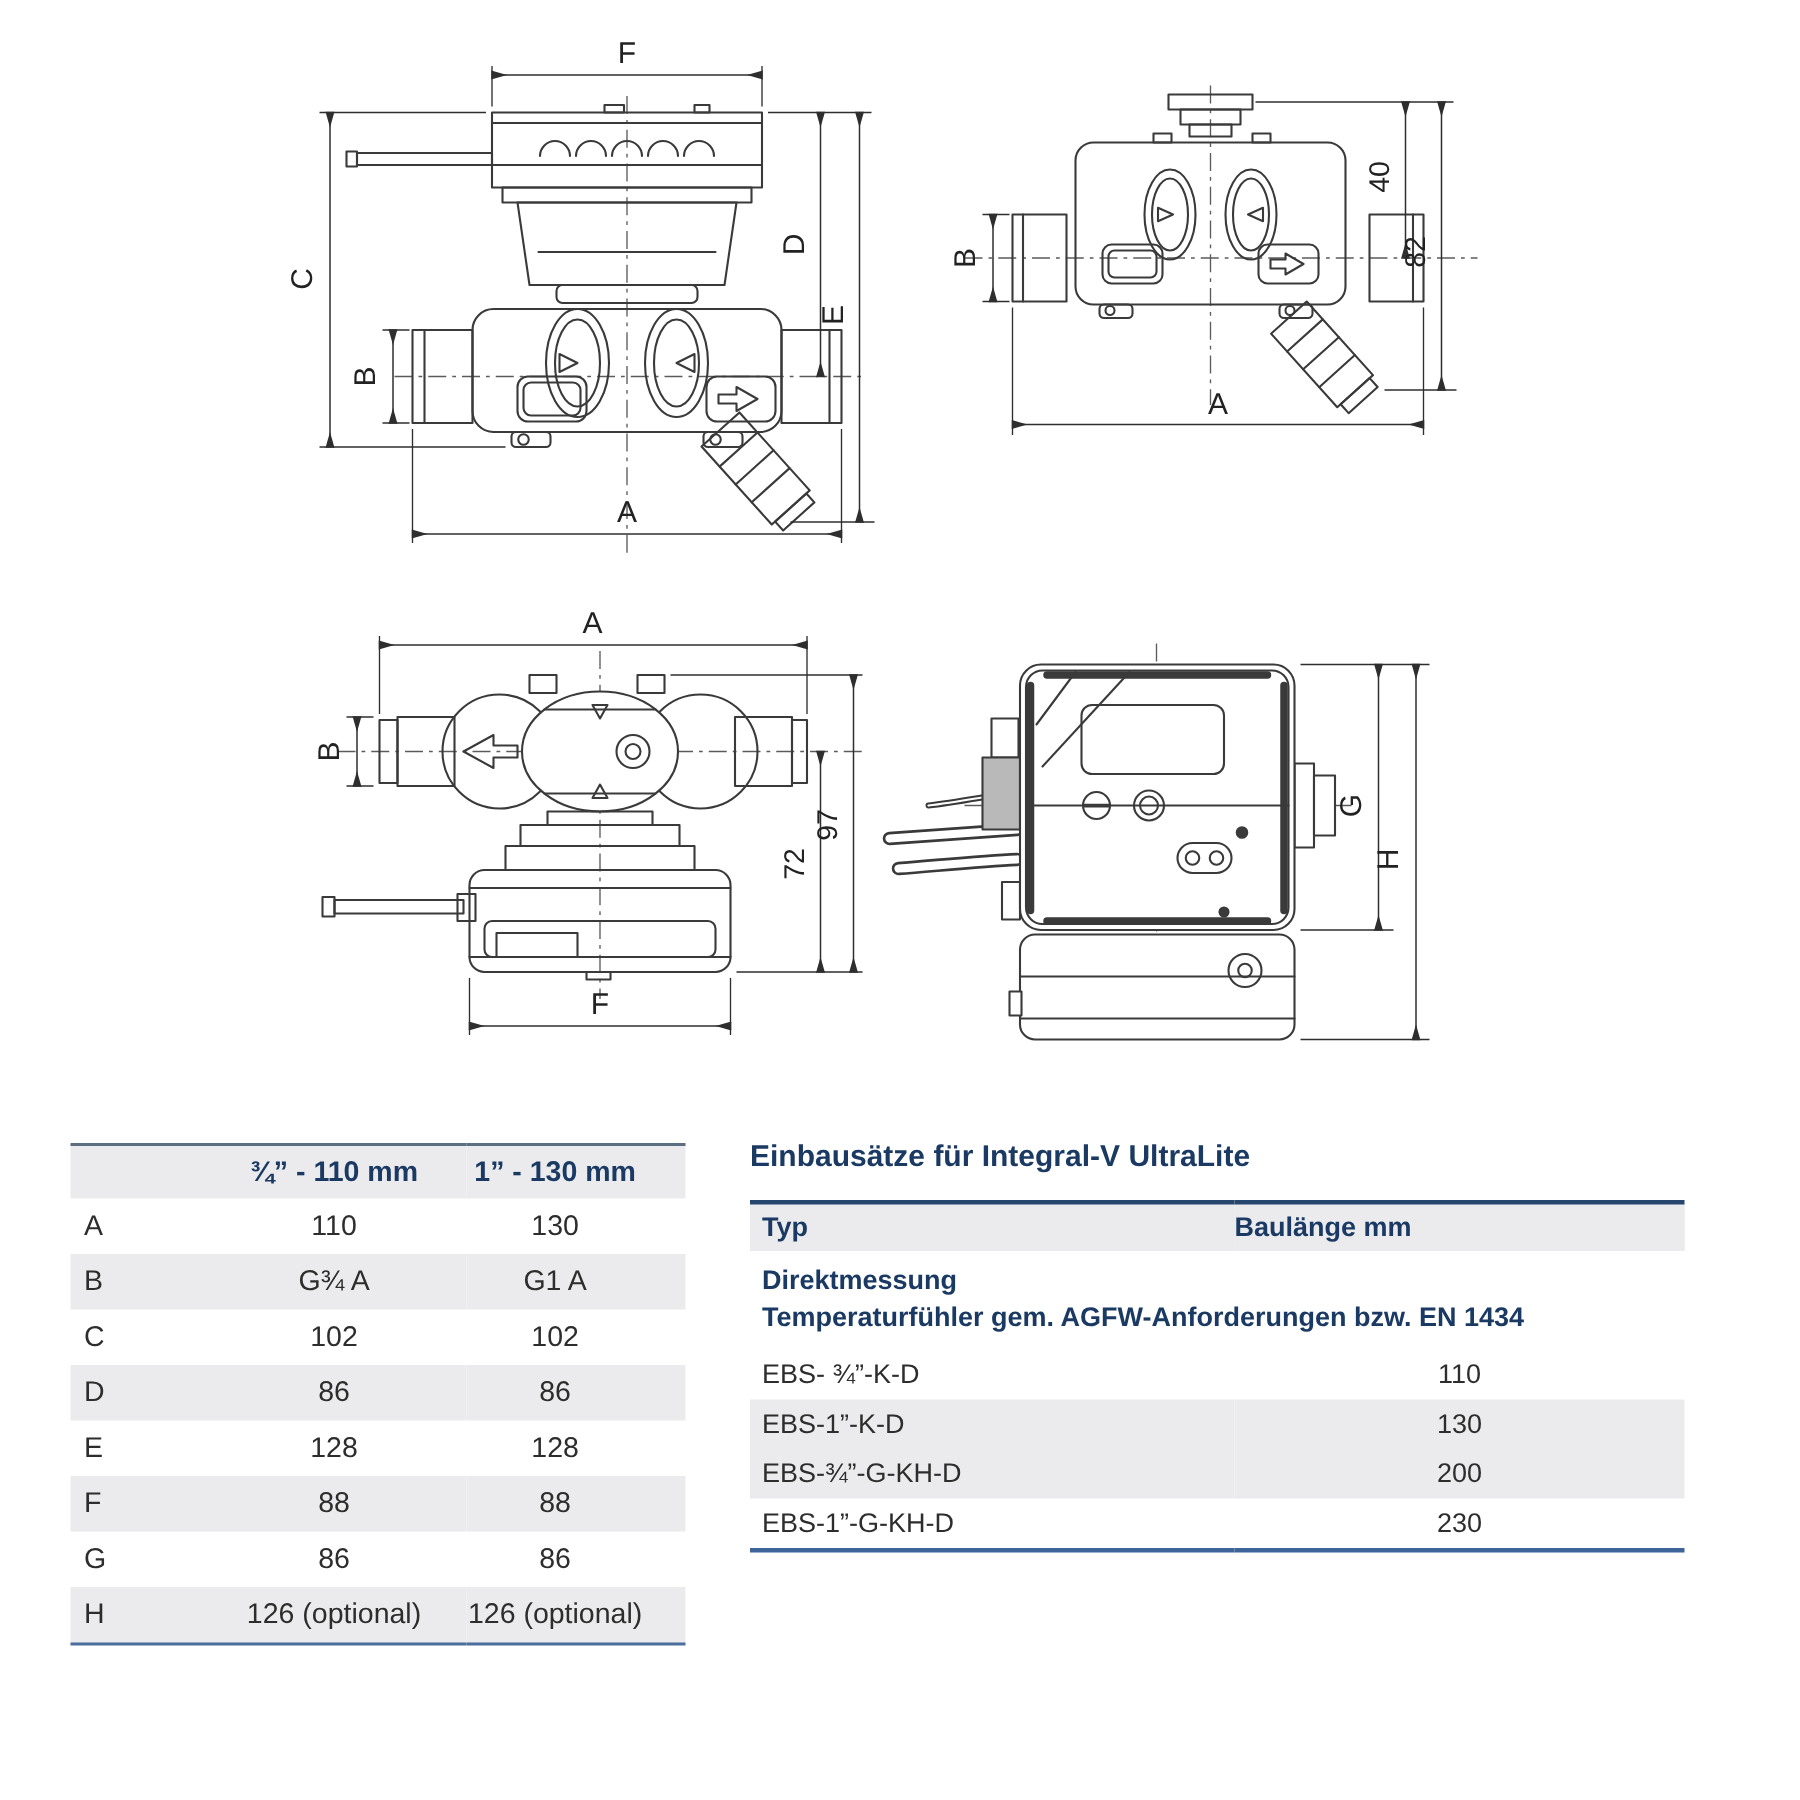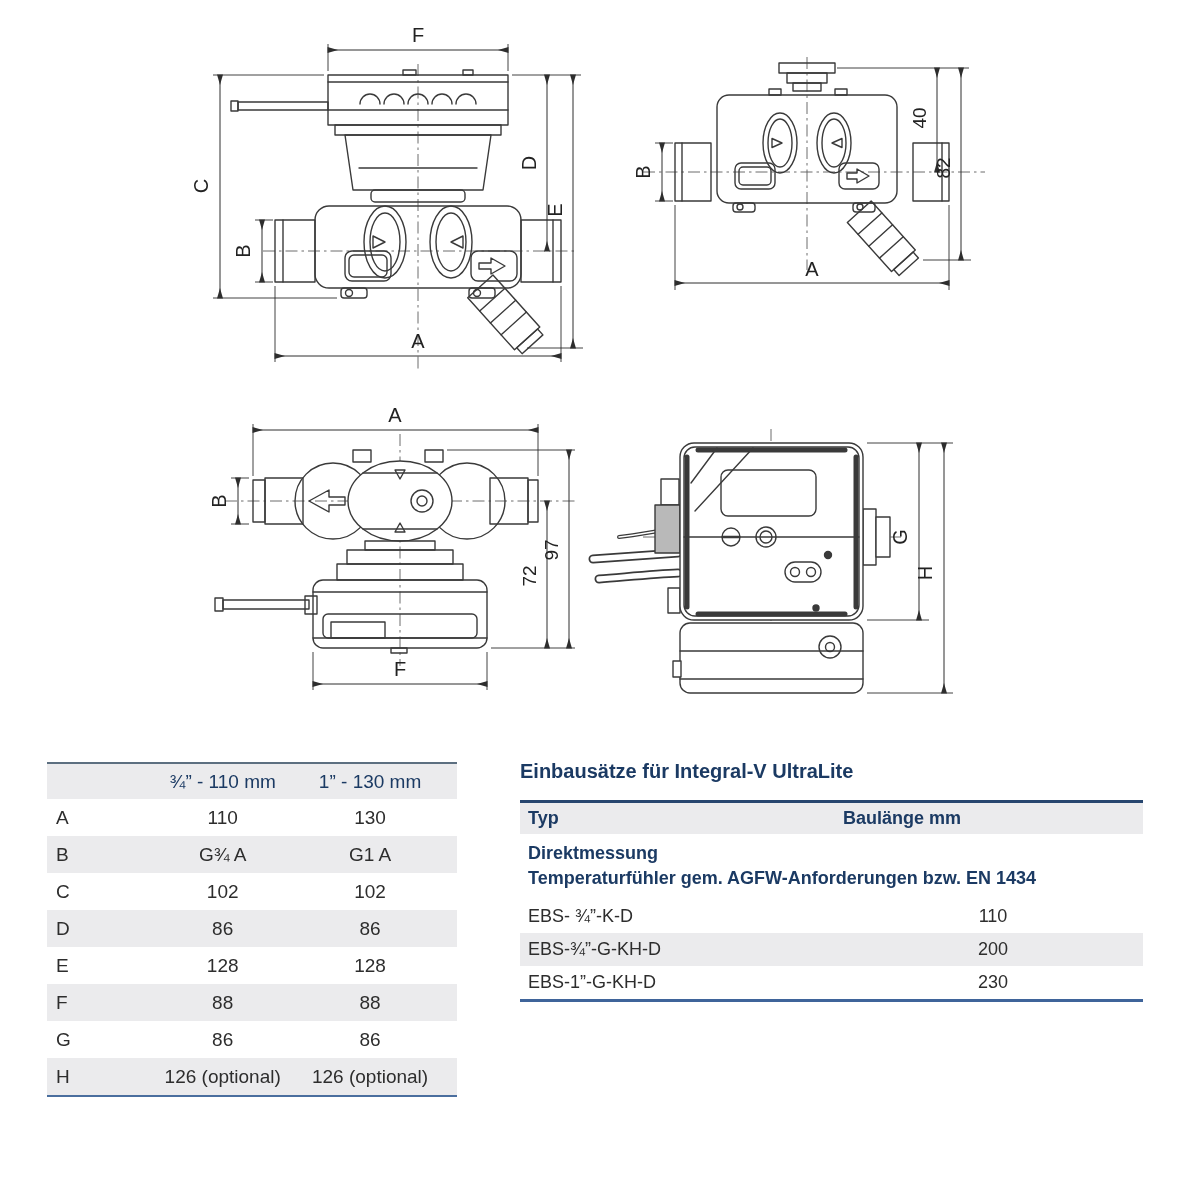--- a/index.html
+++ b/index.html
@@ -19,28 +19,28 @@
   .cab-i{ stroke:#ffffff; fill:none; stroke-linecap:round; }
   svg text { font-family:"Liberation Sans", sans-serif; font-size:20px; fill:#222222; }
   svg text.num { font-size:19px; }
 
   
   .dims { position:absolute; left:47px; top:762px; width:410px; }
   .dims h2 { margin:0 0 7px 0; font-size:21px; font-weight:bold; color:#e62b1e; letter-spacing:0.3px; }
   .dims table { width:100%; border-collapse:collapse; font-size:19px; color:#2d2d2d;
                 border-top:2px solid #5c6f80; border-bottom:2px solid #4a6e9e; }
   .dims th, .dims td { font-weight:normal; height:37px; padding:0; }
-  .dims thead th { height:35px; background:#ebebed; color:#1b3a63; font-weight:normal; }
+  .dims thead th { height:35px; background:#ebebed; color:#1b3a63; font-weight:bold; }
   .dims .c-lbl { width:90px; text-align:left; padding-left:9px; }
   .dims .c-v1  { width:195px; text-align:center; }
   .dims .c-v2  { width:125px; text-align:center; padding-right:28px; }
   .dims tbody tr:nth-child(even) { background:#ebebed; }
 
   
-  .install { position:absolute; left:520px; top:760px; width:623px; }
+  .install { position:absolute; left:500px; top:760px; width:623px; }
   .install h2 { margin:0; font-size:20px; font-weight:bold; color:#1b3a63; }
   .install .sub { margin:5px 0 0 0; font-size:19px; color:#3d4a59; }
   .install table { width:100%; margin-top:17px; border-collapse:collapse; font-size:18px; color:#2d2d2d;
                    border-top:3px solid #27466f; border-bottom:3px solid #3f649a; }
   .install th, .install td { padding:0 0 0 8px; }
   .install thead th { height:31px; background:#ebebed; color:#1b3a63; font-weight:bold; text-align:left; }
   .install th.c-len { width:300px; padding:0; }
   .install tr.section td { padding-top:7px; padding-bottom:9px; font-weight:bold; color:#1b3a63; line-height:1.4; }
   .install td { height:33px; }
   .install td.num { text-align:center; padding:0; }
@@ -384,20 +384,24 @@
           <td colspan="2">
             <div>Direktmessung</div>
             <div>Temperaturfühler gem. AGFW-Anforderungen bzw. EN 1434</div>
           </td>
         </tr>
         <tr>
           <td>EBS- ¾”-K-D</td>
           <td class="num">110</td>
         </tr>
         <tr class="bg-gray">
+          <td>EBS-1”-K-D</td>
+          <td class="num">130</td>
+        </tr>
+        <tr class="bg-gray">
           <td>EBS-¾”-G-KH-D</td>
           <td class="num">200</td>
         </tr>
         <tr>
           <td>EBS-1”-G-KH-D</td>
           <td class="num">230</td>
         </tr>
       </tbody>
     </table>
   </section>

